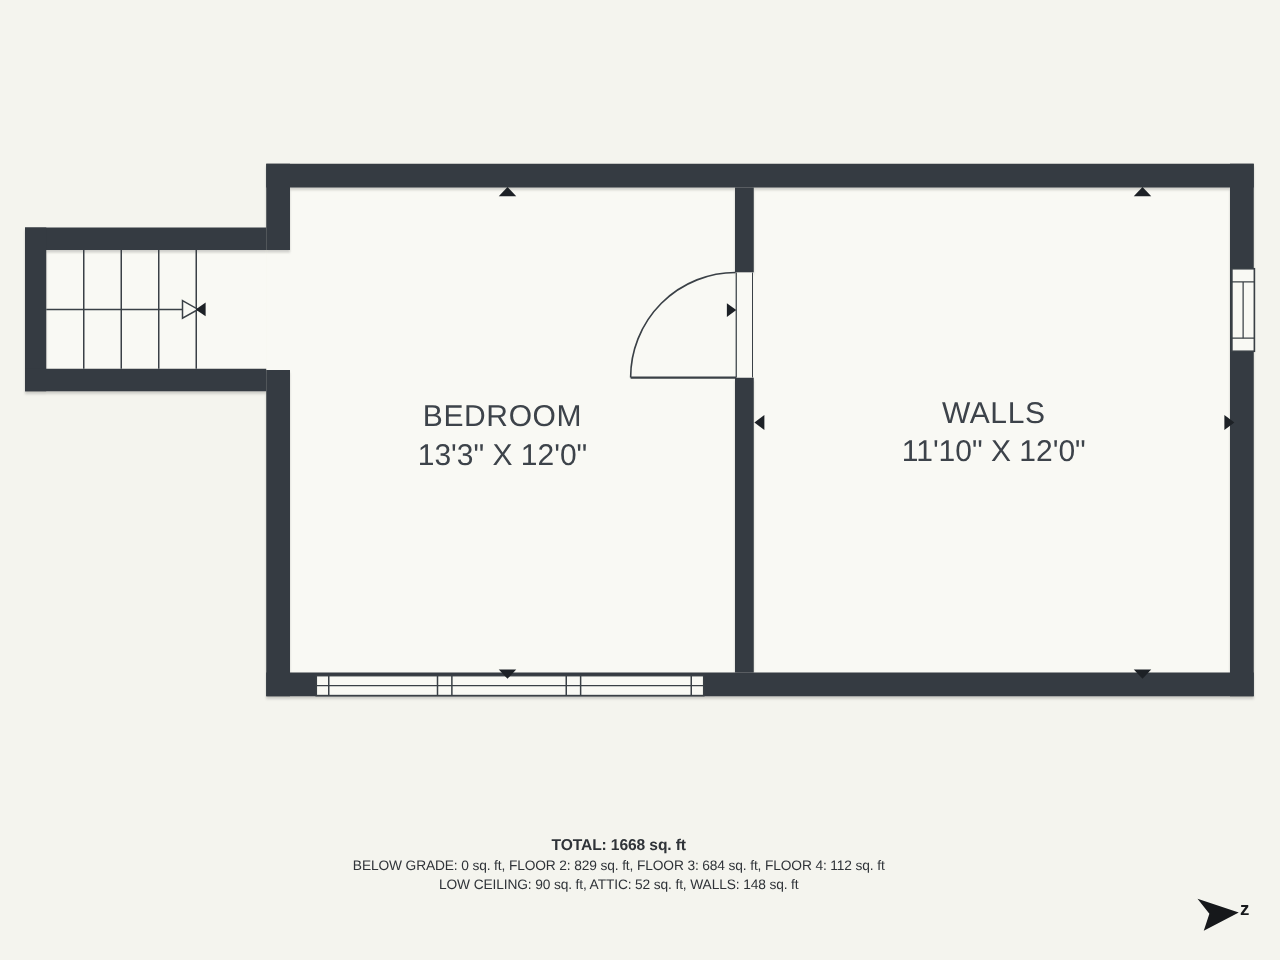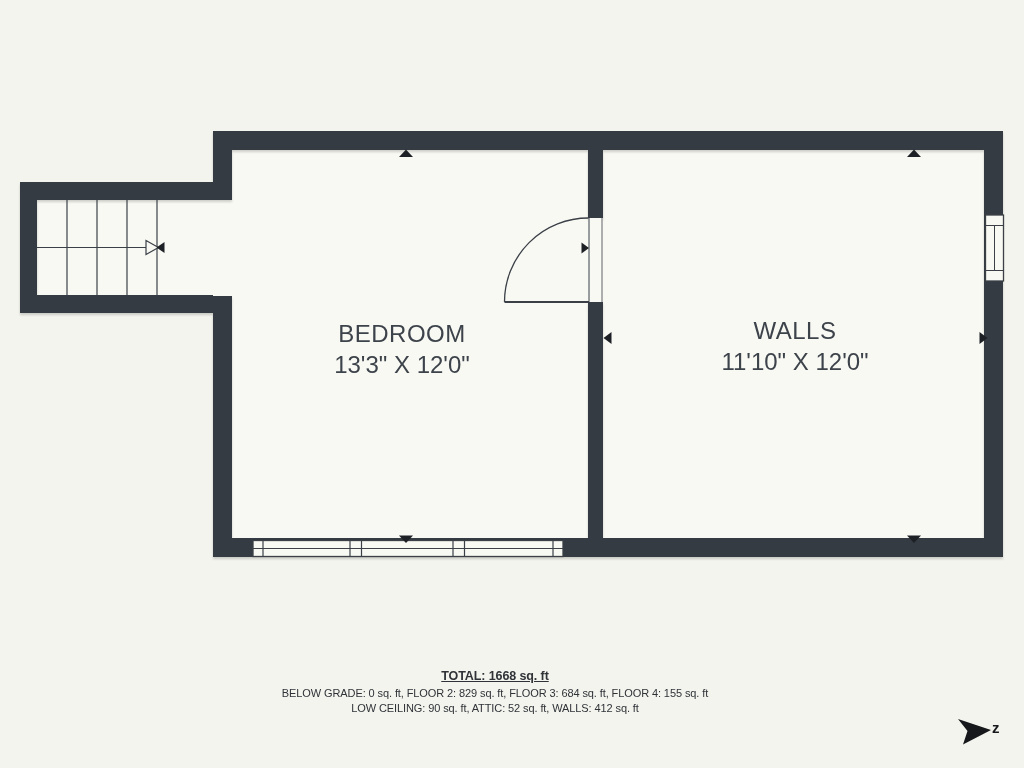--- a/index.html
+++ b/index.html
@@ -24,21 +24,21 @@
 
   .footer {
     position: absolute;
     left: 0; top: 669px; width: 990px;
     text-align: center;
     color: #2f3338;
     font-size: 11px;
     line-height: 15.5px;
     letter-spacing: -0.1px;
   }
-  .footer-total { font-size: 12.5px; font-weight: bold; margin-bottom: 1px; text-decoration: underline; }
+  .footer-total { font-size: 12.5px; font-weight: bold; margin-bottom: 1px; }
 
   .logo-letter {
     position: absolute;
     left: 992px; top: 720px;
     font-size: 15px; font-weight: bold;
     color: #17191c;
     line-height: 15px;
   }
 </style>
 </head>
@@ -118,19 +118,19 @@
   </svg>
 
   <div class="room-label room-name" style="left:252px; top:321px;">BEDROOM</div>
   <div class="room-label room-dims" style="left:252px; top:352px;">13'3" X 12'0"</div>
 
   <div class="room-label room-name" style="left:645px; top:318px;">WALLS</div>
   <div class="room-label room-dims" style="left:645px; top:349px;">11'10" X 12'0"</div>
 
   <div class="footer">
     <div class="footer-total">TOTAL: 1668 sq. ft</div>
-    <div class="footer-line">BELOW GRADE: 0 sq. ft, FLOOR 2: 829 sq. ft, FLOOR 3: 684 sq. ft, FLOOR 4: 155 sq. ft</div>
-    <div class="footer-line">LOW CEILING: 90 sq. ft, ATTIC: 52 sq. ft, WALLS: 412 sq. ft</div>
+    <div class="footer-line">BELOW GRADE: 0 sq. ft, FLOOR 2: 829 sq. ft, FLOOR 3: 684 sq. ft, FLOOR 4: 112 sq. ft</div>
+    <div class="footer-line">LOW CEILING: 90 sq. ft, ATTIC: 52 sq. ft, WALLS: 148 sq. ft</div>
   </div>
 
   <div class="logo-letter">z</div>
 
 </div>
 
 </body></html>

